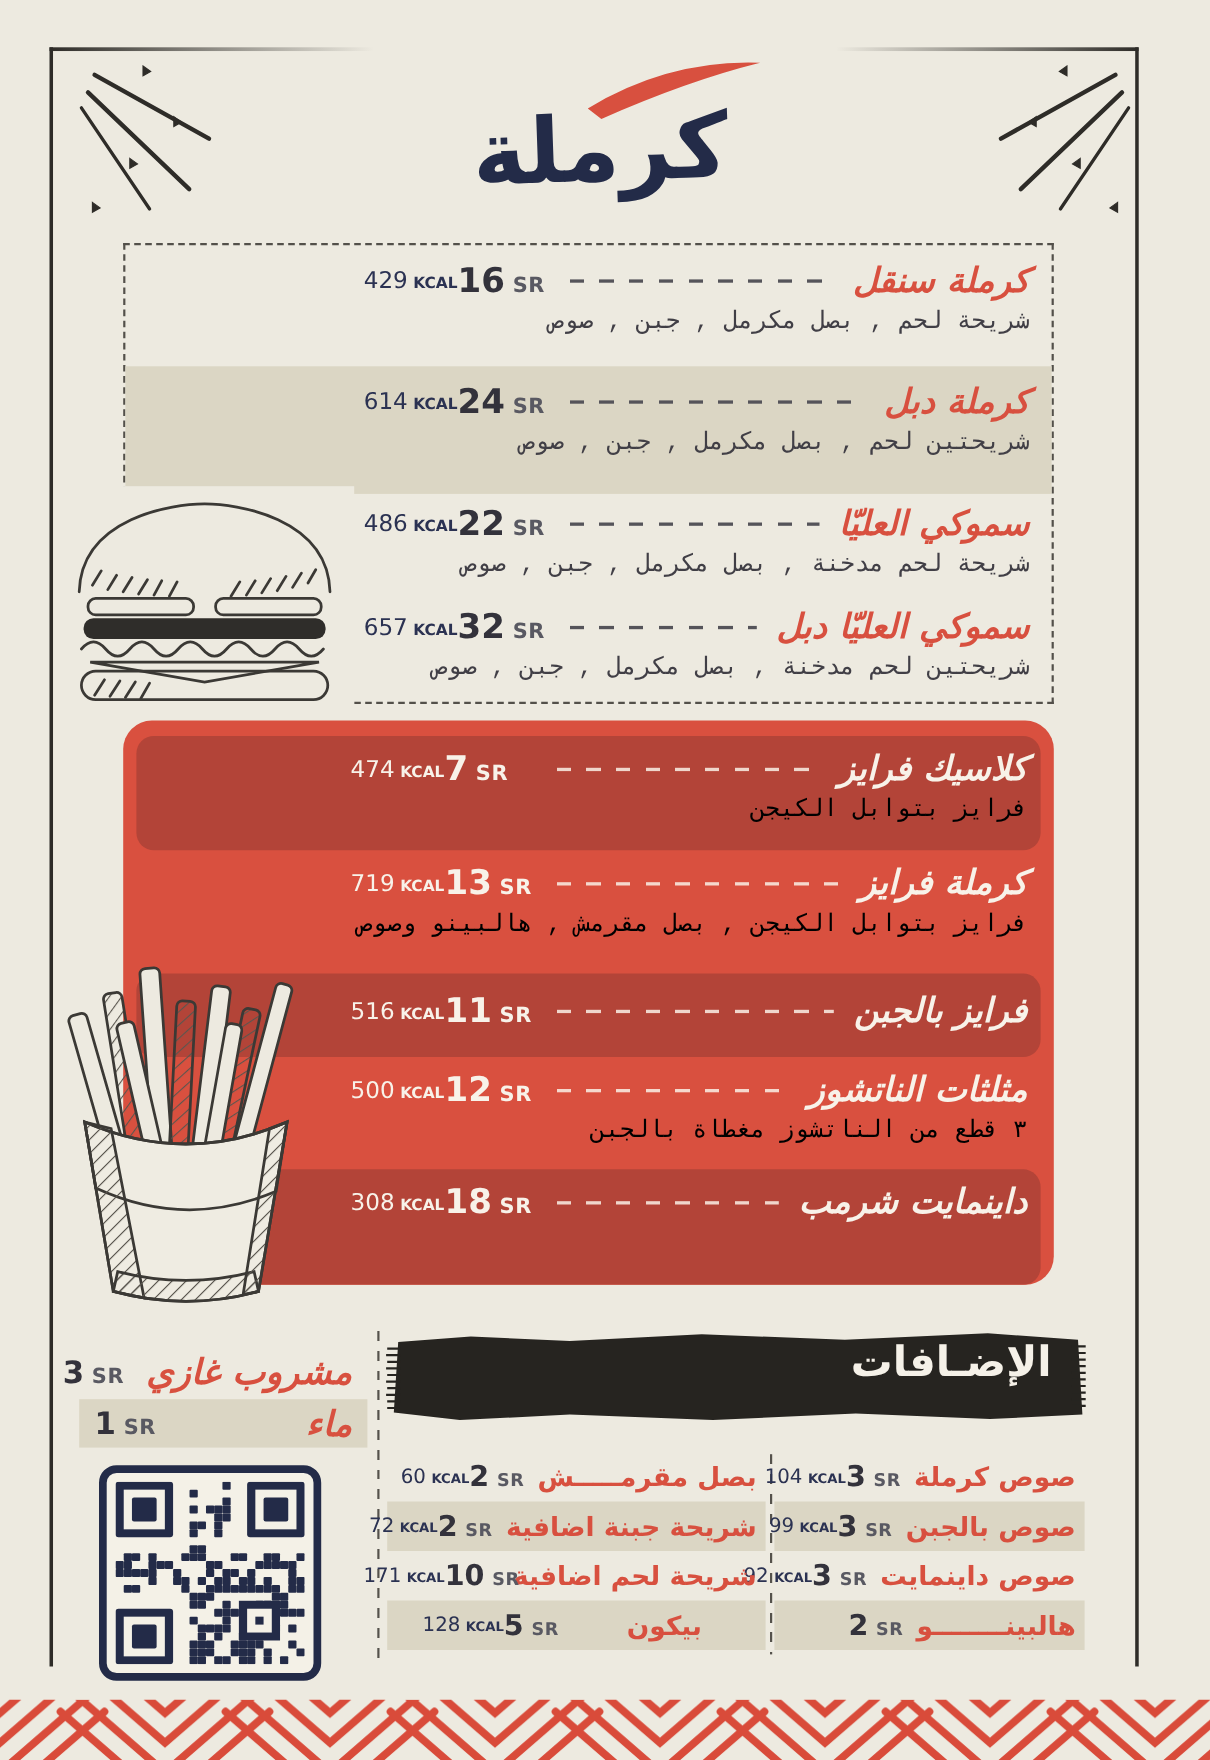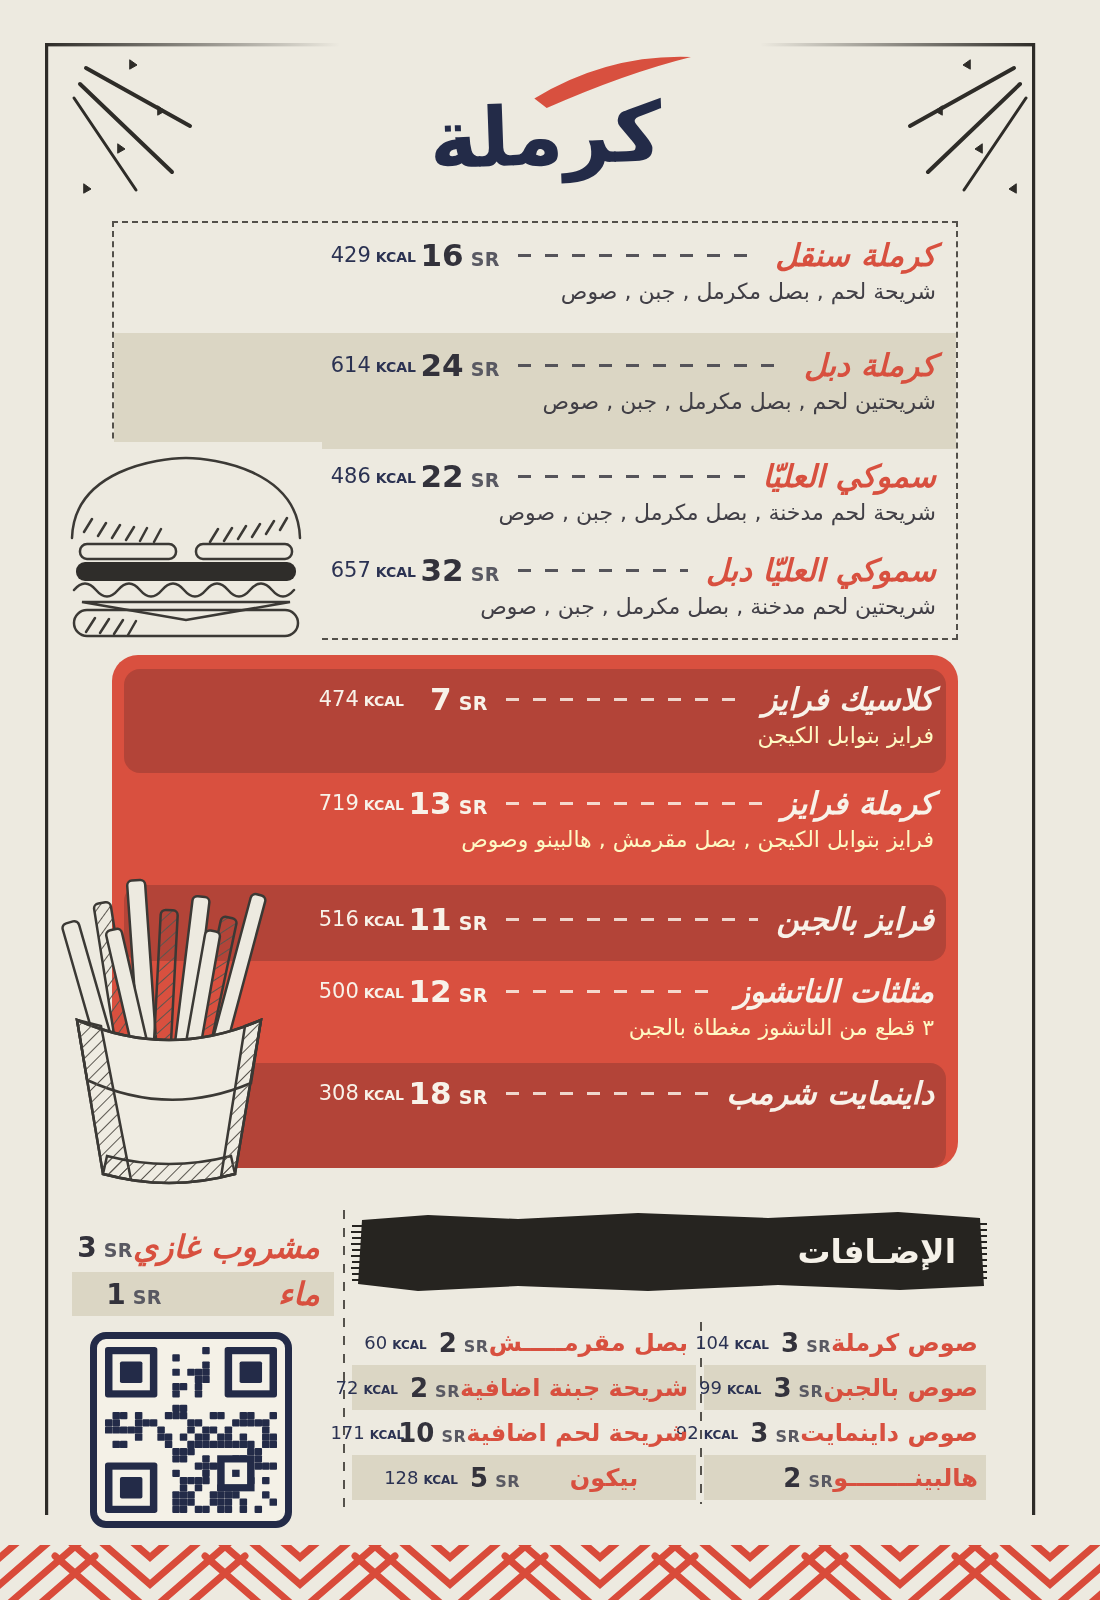--- a/index.html
+++ b/index.html
@@ -9,59 +9,59 @@
   }
   .abs{position:absolute;}
   
   #frame{left:0;top:0;width:1100px;height:1600px;pointer-events:none;z-index:6;}
   
   #logo{left:395px;top:42px;width:310px;height:150px;z-index:2;transform:rotate(-2deg);}
   
   .title-row{display:flex;direction:rtl;align-items:center;}
   .item-name{color:#d8503f;font-weight:bold;font-size:31px;white-space:nowrap;font-style:italic;}
   .leader{flex:1;height:3px;margin:0 18px;background:repeating-linear-gradient(90deg,#55545a 0 13px,transparent 13px 27px);}
-  .price{direction:ltr;display:flex;align-items:baseline;gap:7px;justify-content:flex-end;width:84px;flex:none;}
+  .price{direction:ltr;display:flex;align-items:baseline;gap:7px;width:84px;flex:none;}
   .price-num{font-size:31px;font-weight:bold;color:#33323b;}
   .price-unit{font-size:19px;font-weight:bold;color:#595962;letter-spacing:.5px;}
   .kcal{direction:ltr;display:flex;align-items:baseline;gap:5px;justify-content:flex-end;width:96px;flex:none;margin-inline-start:26px;}
   .kcal-num{font-size:21px;color:#2b3252;}
   .kcal-unit{font-size:14px;font-weight:bold;color:#2b3252;}
-  .item-desc{direction:rtl;text-align:right;color:#413f46;font-size:22px;margin-top:6px;}
+  .item-desc{direction:rtl;text-align:right;color:#413f46;font-size:22px;margin-top:6px;font-family:Liberation Mono, monospace;}
   
   #burgers{left:112px;top:221px;width:846px;height:419px;border:2px dashed #53504a;box-sizing:border-box;z-index:1;}
   .b-row{box-sizing:border-box;padding:14px 20px 0 180px;}
   .b-row.h1{height:110px;}.b-row.h2{height:116px;}
   .b-row.h3{height:94px;padding-top:9px;}.b-row.h4{height:93px;padding-top:9px;}
   .hl{background:#dbd6c4;}
   #burger-art{left:50px;top:442px;width:272px;height:198px;background:#edeae0;z-index:2;}
   #burgers .b-row{position:relative;z-index:3;}
   
   #fries{left:112px;top:655px;width:846px;height:513px;background:#d9503f;border-radius:26px;overflow:hidden;box-sizing:border-box;padding-top:14px;z-index:1;}
   .f-row{box-sizing:border-box;padding:12px 24px 0 170px;}
   .f-dark{background:#b34438;border-radius:16px;margin:0 12px;padding:12px 12px 0 158px;}
   .f-row .item-name{color:#f8f2e9;}
-  .f-row .item-desc{color:#fef9c3;}
+  .f-row .item-desc{color:#000000;}
   .f-row .price-num,.f-row .price-unit,.f-row .kcal-num,.f-row .kcal-unit{color:#f8f2e9;}
   .f-row .leader{background:repeating-linear-gradient(90deg,rgba(250,240,230,.85) 0 13px,transparent 13px 27px);}
   .f1{height:104px;}.f2{height:112px;}.f3{height:76px;padding-top:16px;}.f4{height:102px;}.f5{height:105px;}
   #fries-art{left:45px;top:868px;width:252px;height:330px;z-index:4;}
   
   #drinks{left:72px;top:1222px;width:262px;z-index:2;}
   .d-row{height:50px;display:flex;direction:rtl;align-items:center;padding:0 14px;box-sizing:border-box;}
   .d-row .item-name{font-size:32px;}
   .d-row .price{width:76px;}
   .d-row .price-num{font-size:28px;}
   .d2{height:44px;background:#dbd6c4;}
   .d-spacer{flex:1;}
   
   #qr{left:90px;top:1332px;width:202px;height:196px;box-sizing:border-box;border:7px solid #232b48;border-radius:16px;background:#f4f1e7;padding:8px;z-index:2;}
   #qr svg{display:block;width:100%;height:100%;}
   
   #banner{left:348px;top:1206px;width:642px;height:92px;z-index:2;}
-  #banner .banner-label{position:absolute;right:34px;top:26px;color:#f5f1e8;font-size:33px;font-weight:bold;direction:rtl;}
+  #banner .banner-label{position:absolute;right:34px;top:10px;color:#f5f1e8;font-size:38px;font-weight:bold;direction:rtl;}
   
   .a-col{top:1320px;z-index:2;}
   #adds-right{left:704px;width:282px;}
   #adds-left{left:352px;width:344px;}
   .a-row{height:45px;display:flex;direction:rtl;align-items:center;padding:0 8px;box-sizing:border-box;}
   .a-name{color:#d8503f;font-weight:bold;font-size:24px;white-space:nowrap;flex:1;text-align:center;}
   .a-row .price{width:62px;}
   .a-row .price-num{font-size:26px;}
   .a-row .price-unit{font-size:16px;}
   .a-row .kcal{width:86px;margin-inline-start:12px;}

